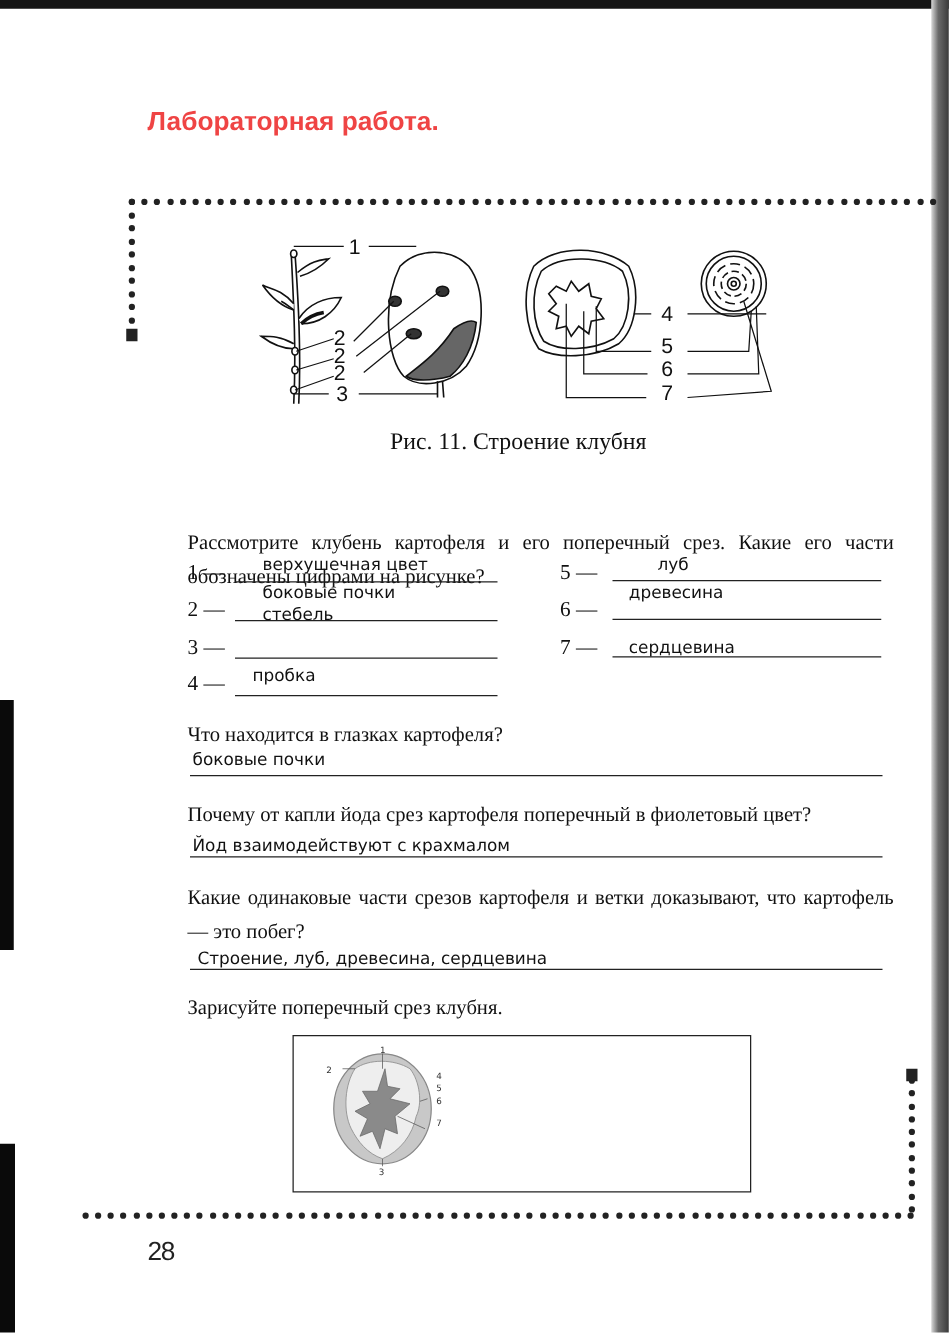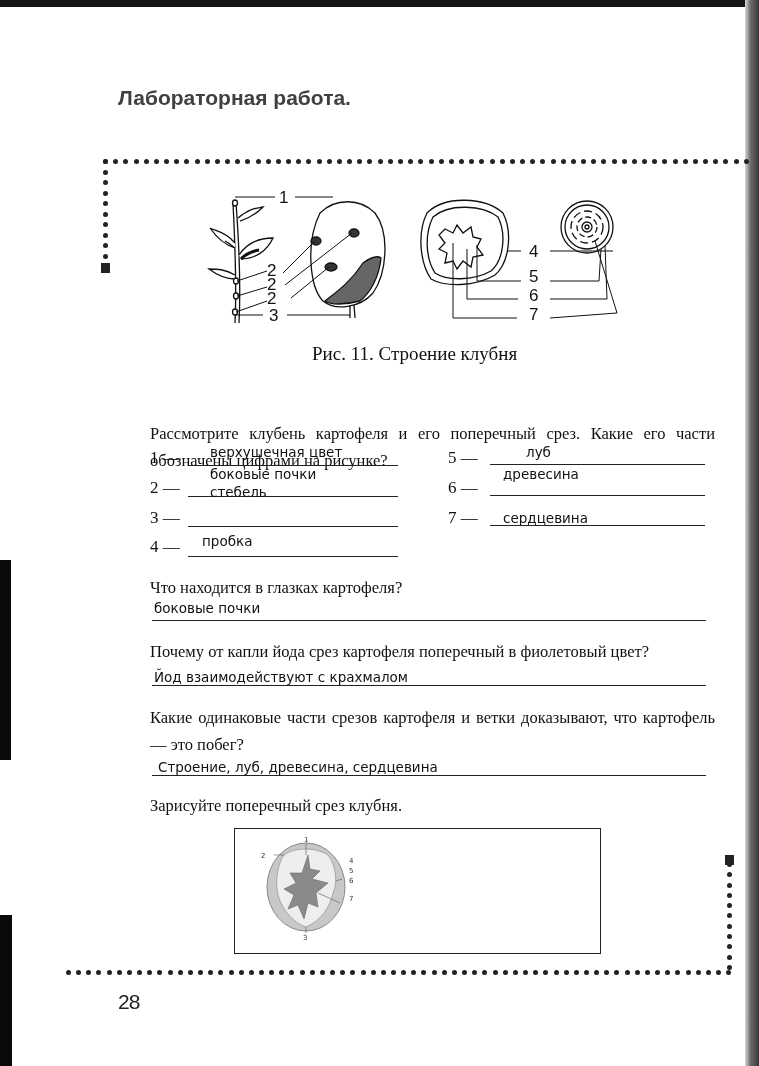--- a/index.html
+++ b/index.html
@@ -7,21 +7,21 @@
     width: 759px; height: 1066px; position: relative; overflow: hidden;
     background: #ffffff; color: #111;
   }
   .scan-top { position: absolute; left: 0; top: 0; width: 759px; height: 7px; background: #151515; }
   .scan-right { position: absolute; right: 0; top: 0; width: 14px; height: 1066px;
     background: linear-gradient(to right, #d8d8d8, #6a6a6a 40%, #3a3a3a); }
   .scan-left-a { position: absolute; left: 0; top: 560px; width: 11px; height: 200px; background: #0a0a0a; }
   .scan-left-b { position: absolute; left: 0; top: 915px; width: 12px; height: 151px; background: #0a0a0a; }
 
   .title { position: absolute; left: 118px; top: 82px; font-family: "Liberation Sans", sans-serif;
-    font-weight: bold; font-size: 21px; line-height: 31px; color: #404040; }
+    font-weight: bold; font-size: 21px; line-height: 31px; color: #ef4444; }
 
   .dots-h { position: absolute; height: 6px; display: flex; justify-content: space-between; }
   .dots-v { position: absolute; width: 6px; display: flex; flex-direction: column; justify-content: space-between; }
   .dot { width: 5px; height: 5px; border-radius: 50%; background: #222; }
   .sq { position: absolute; width: 9px; height: 10px; background: #222; }
 
   .figure { position: absolute; left: 195px; top: 183px; width: 435px; height: 145px; }
   .fig-caption { position: absolute; left: 312px; top: 343px; font-family: "Liberation Serif", serif;
     font-size: 19px; color: #111; }
 

